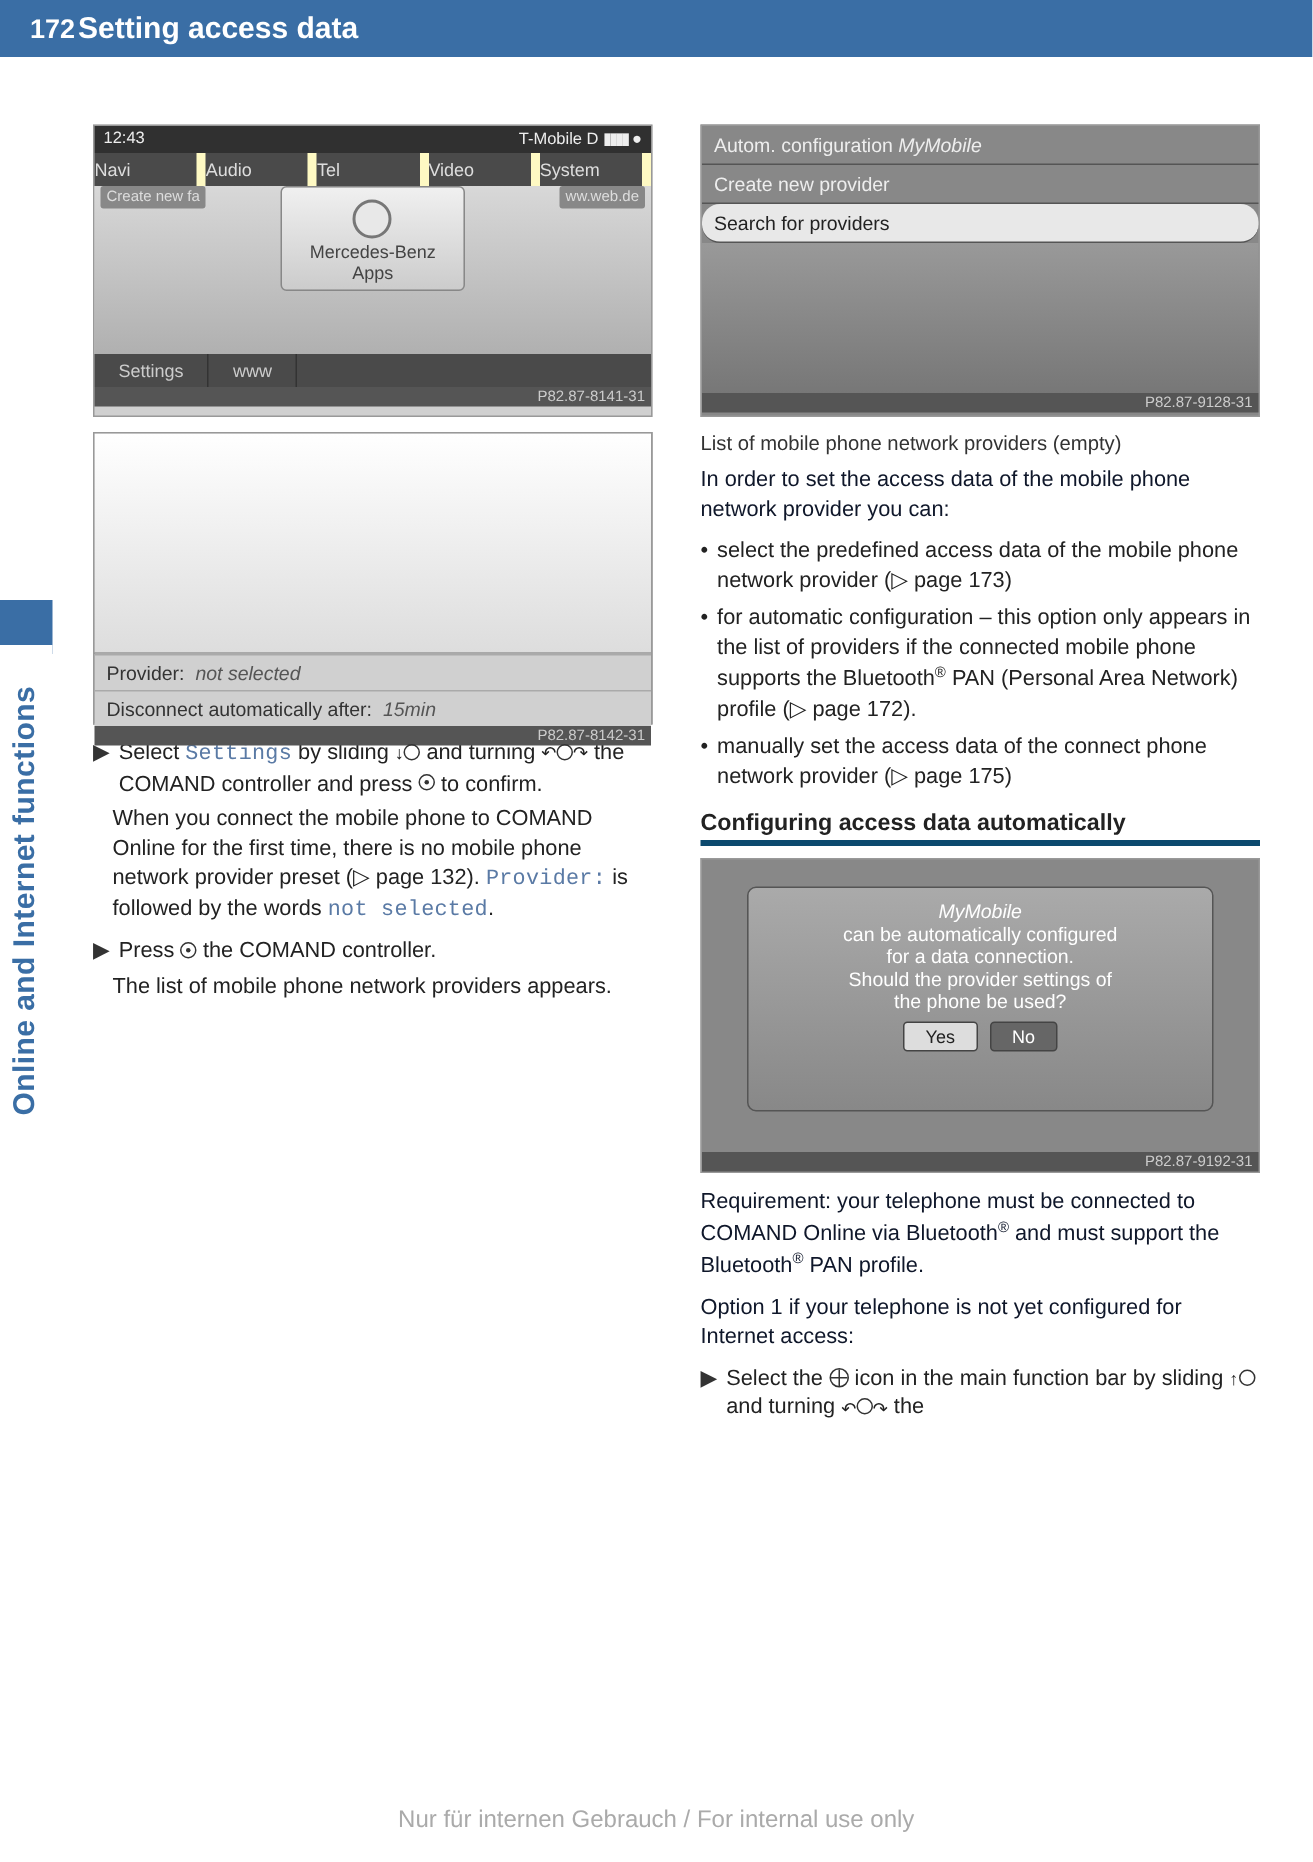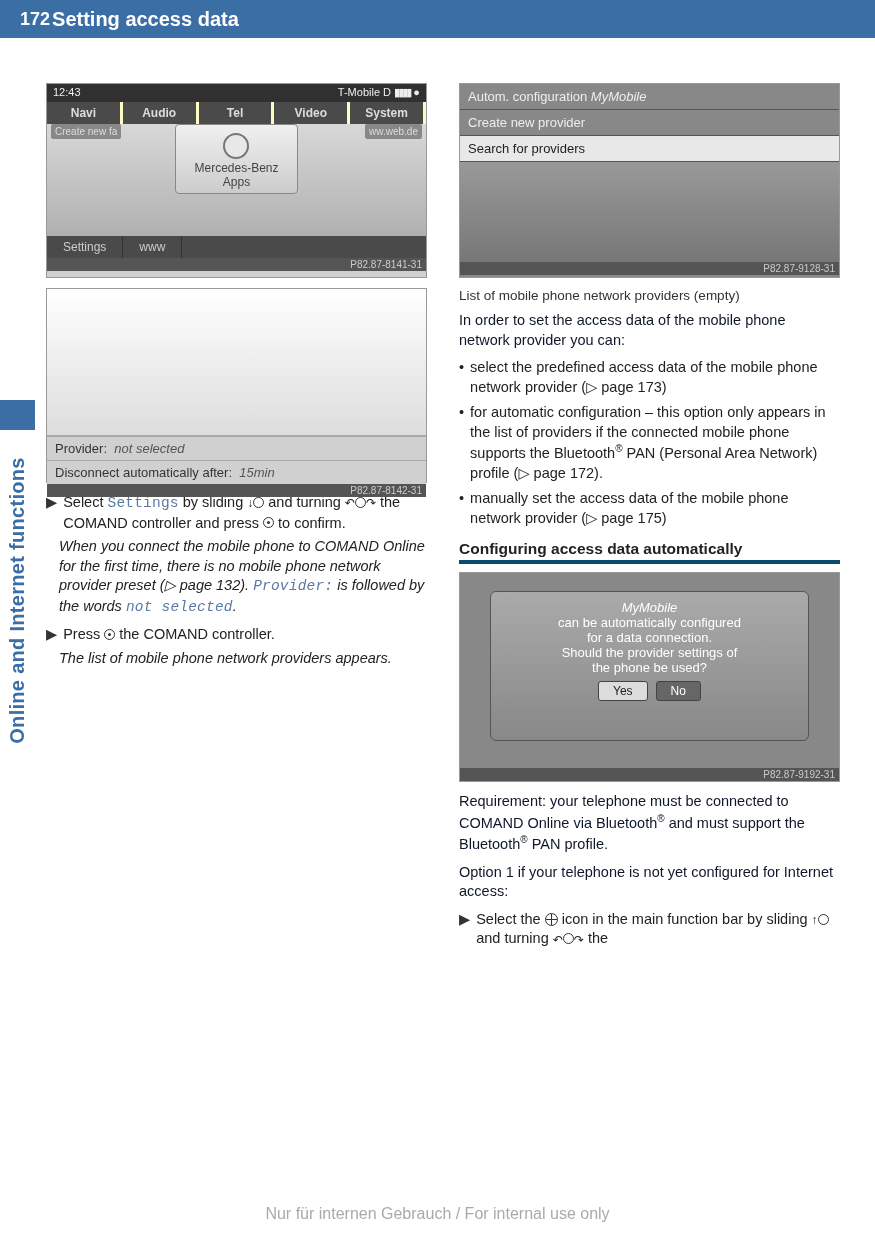--- a/index.html
+++ b/index.html
@@ -52,21 +52,21 @@
       transform: rotate(-90deg);
       white-space: nowrap;
       font-weight: bold;
       color: #3a6ea5;
       font-size: 20px;
       letter-spacing: 0.3px;
     }
     .content {
       display: flex;
       gap: 32px;
-      padding: 45px 35px 0 46px;
+      padding: 45px 35px 0 62px;
     }
     .col {
       flex: 1;
       min-width: 0;
     }
     .screenshot {
       border: 1px solid #999;
       margin-bottom: 10px;
       font-family: Arial, sans-serif;
       font-size: 12px;
@@ -86,25 +86,24 @@
       font-size: 11px;
     }
     .ss1-menu {
       background: #4a4a4a;
       color: #ddd;
       display: flex;
       height: 22px;
     }
     .ss1-menu span {
       flex: 1;
-      text-align: center;
+      text-align: left;
       line-height: 22px;
-      border-right: 3px solid #fef9c3;
+      border-right: 6px solid #fef9c3;
       font-size: 12px;
-      font-weight: bold;
     }
     .ss1-body {
       height: 112px;
       background: linear-gradient(#d8d8d8, #b0b0b0);
       display: flex;
       align-items: flex-start;
       justify-content: center;
       position: relative;
     }
     .ss1-center {
@@ -178,20 +177,21 @@
     }
     .ss3-row {
       padding: 5px 8px;
       color: #eee;
       font-size: 13px;
       border-bottom: 1px solid #555;
     }
     .ss3-row.hl {
       background: #e8e8e8;
       color: #222;
+      border-radius: 12px;
     }
     .ss3-body {
       height: 100px;
       background: linear-gradient(#999, #777);
     }
     .ss4 {
       height: 210px;
       background: #888;
       position: relative;
     }
@@ -250,21 +250,20 @@
       flex-shrink: 0;
     }
     .step-body {
       flex: 1;
     }
     .step-cont {
       font-size: 14.5px;
       line-height: 1.35;
       padding-left: 13px;
       margin-bottom: 8px;
-      font-style: italic;
     }
     .bullet {
       display: flex;
       gap: 6px;
       font-size: 14.5px;
       line-height: 1.35;
       margin-bottom: 6px;
     }
     .bullet-mark { flex-shrink: 0; }
     .ui-text {
@@ -439,21 +438,21 @@
     </div>
     <div class="bullet">
       <span class="bullet-mark">•</span>
       <span>
         <span>for automatic configuration – this option only appears in the list of providers if the connected mobile phone supports the Bluetooth</span><span class="sup">®</span><span> PAN (Personal Area Network) profile (</span><span class="pageref">▷ page 172</span><span>).</span>
       </span>
     </div>
     <div class="bullet">
       <span class="bullet-mark">•</span>
       <span>
-        <span>manually set the access data of the mobile phone network provider (</span><span class="pageref">▷ page 175</span><span>)</span>
+        <span>manually set the access data of the connect phone network provider (</span><span class="pageref">▷ page 175</span><span>)</span>
       </span>
     </div>
 
     <div class="section-head">Configuring access data automatically</div>
 
     <div class="screenshot ss4">
       <div class="ss4-dialog">
         <div class="ital">MyMobile</div>
         <div>can be automatically configured</div>
         <div>for a data connection.</div>

